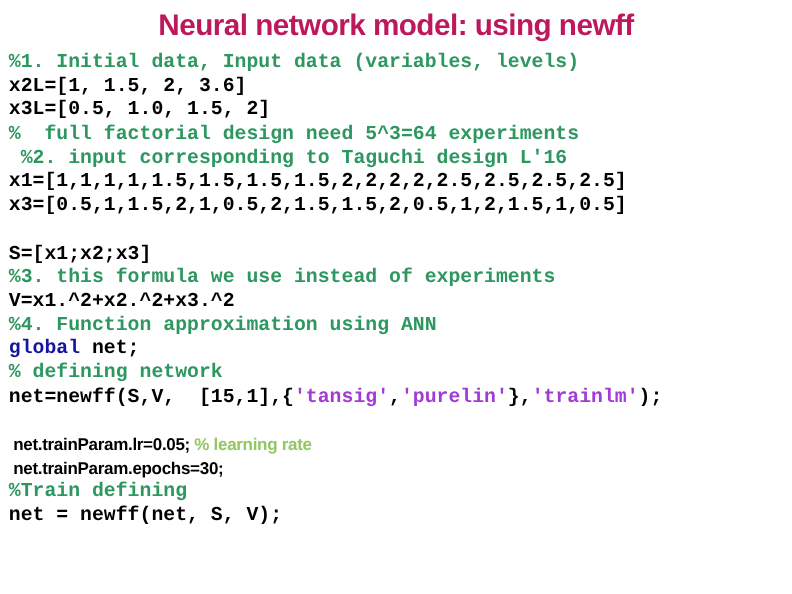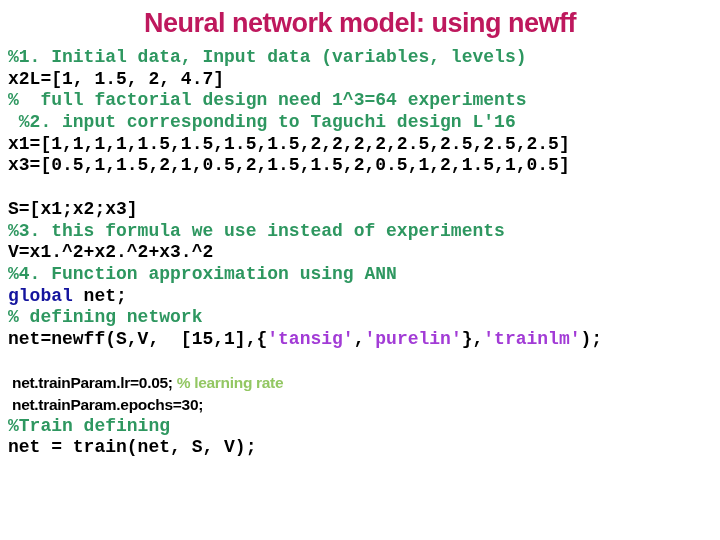--- a/index.html
+++ b/index.html
@@ -51,33 +51,34 @@
   .seg-lightComment { color: var(--lightComment, #93c763); margin-top: 24px; }
 </style>
 </head>
 <body>
 
 <div class="slide">
   <div class="slide-title">Neural network model: using newff</div>
 
   <div class="code-block">
       <div class="line"><span class="seg-comment">%1. Initial data, Input data (variables, levels)</span></div>
-      <div class="line"><span class="seg-plain">x2L=[1, 1.5, 2, 4.7]</span></div>
-      <div class="line"><span class="seg-comment">%  full factorial design need 1^3=64 experiments</span></div>
+      <div class="line"><span class="seg-plain">x2L=[1, 1.5, 2, 3.6]</span></div>
+      <div class="line"><span class="seg-plain">x3L=[0.5, 1.0, 1.5, 2]</span></div>
+      <div class="line"><span class="seg-comment">%  full factorial design need 5^3=64 experiments</span></div>
       <div class="line"><span class="seg-comment"> %2. input corresponding to Taguchi design L'16</span></div>
       <div class="line"><span class="seg-plain">x1=[1,1,1,1,1.5,1.5,1.5,1.5,2,2,2,2,2.5,2.5,2.5,2.5]</span></div>
       <div class="line"><span class="seg-plain">x3=[0.5,1,1.5,2,1,0.5,2,1.5,1.5,2,0.5,1,2,1.5,1,0.5]</span></div>
       <div class="line">&nbsp;</div>
       <div class="line"><span class="seg-plain">S=[x1;x2;x3]</span></div>
       <div class="line"><span class="seg-comment">%3. this formula we use instead of experiments</span></div>
       <div class="line"><span class="seg-plain">V=x1.^2+x2.^2+x3.^2</span></div>
       <div class="line"><span class="seg-comment">%4. Function approximation using ANN</span></div>
       <div class="line"><span class="seg-keyword">global</span><span class="seg-plain"> net;</span></div>
       <div class="line"><span class="seg-comment">% defining network</span></div>
       <div class="line"><span class="seg-plain">net=newff(S,V,  [15,1],{</span><span class="seg-string">'tansig'</span><span class="seg-plain">,</span><span class="seg-string">'purelin'</span><span class="seg-plain">},</span><span class="seg-string">'trainlm'</span><span class="seg-plain">);</span></div>
       <div class="line">&nbsp;</div>
       <div class="line sans"><span class="seg-plain"> net.trainParam.lr=0.05; </span><span class="seg-lightComment">% learning rate</span></div>
       <div class="line sans"><span class="seg-plain"> net.trainParam.epochs=30;</span></div>
       <div class="line"><span class="seg-comment">%Train defining</span></div>
-      <div class="line"><span class="seg-plain">net = train(net, S, V);</span></div>
+      <div class="line"><span class="seg-plain">net = newff(net, S, V);</span></div>
     </div>
 
 </div>
 
 </body></html>

